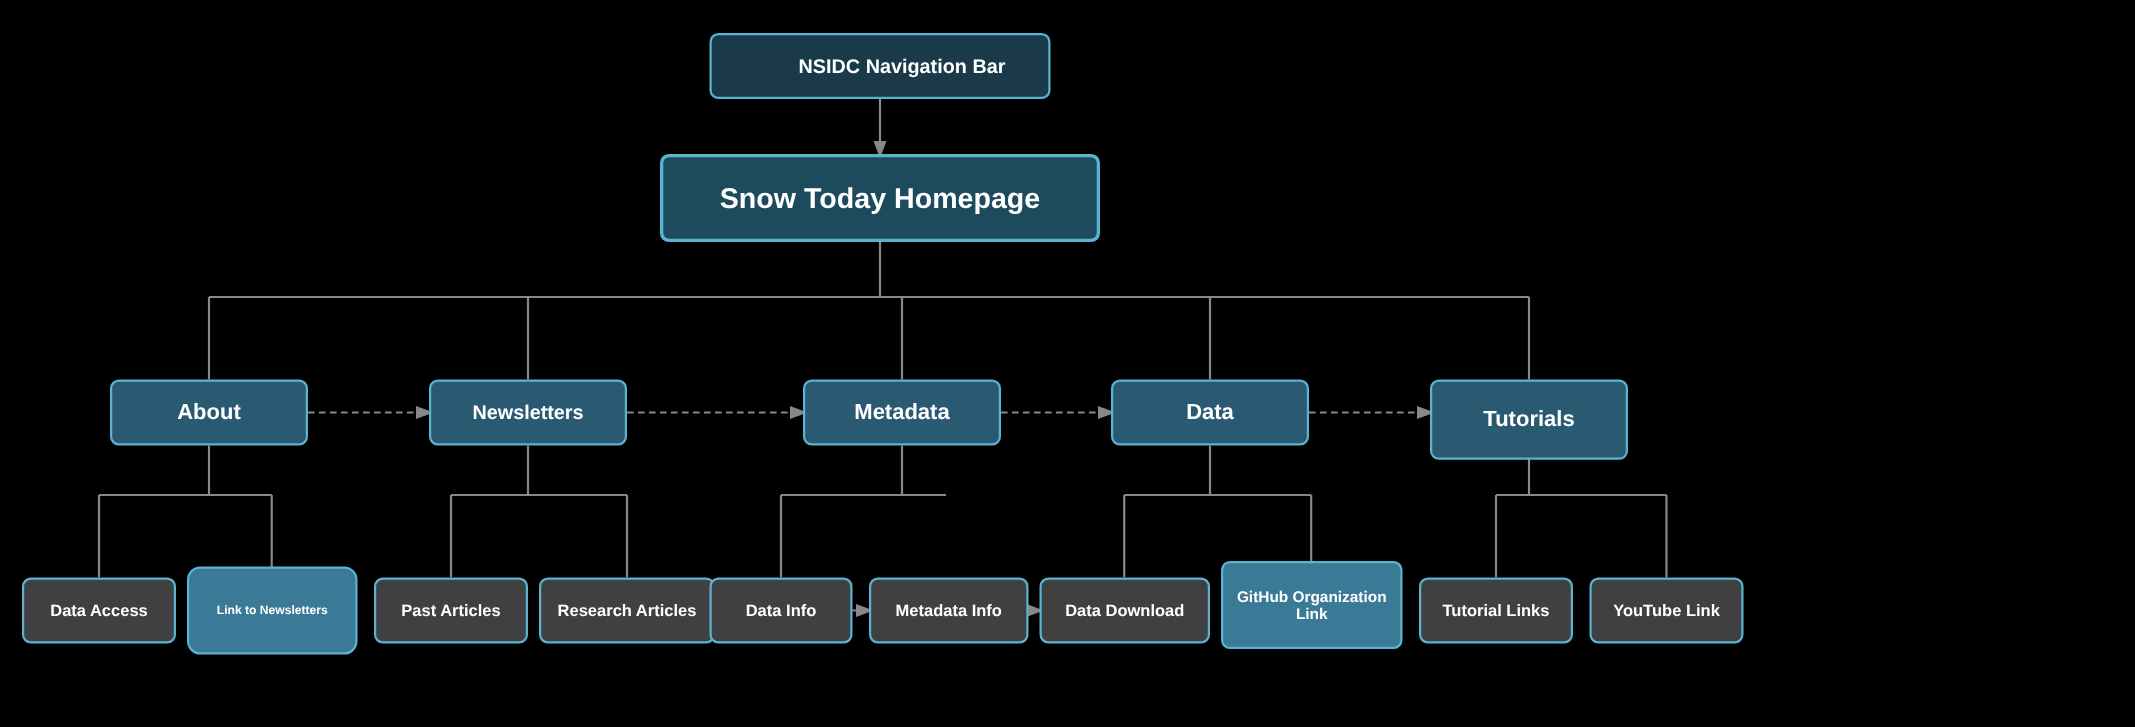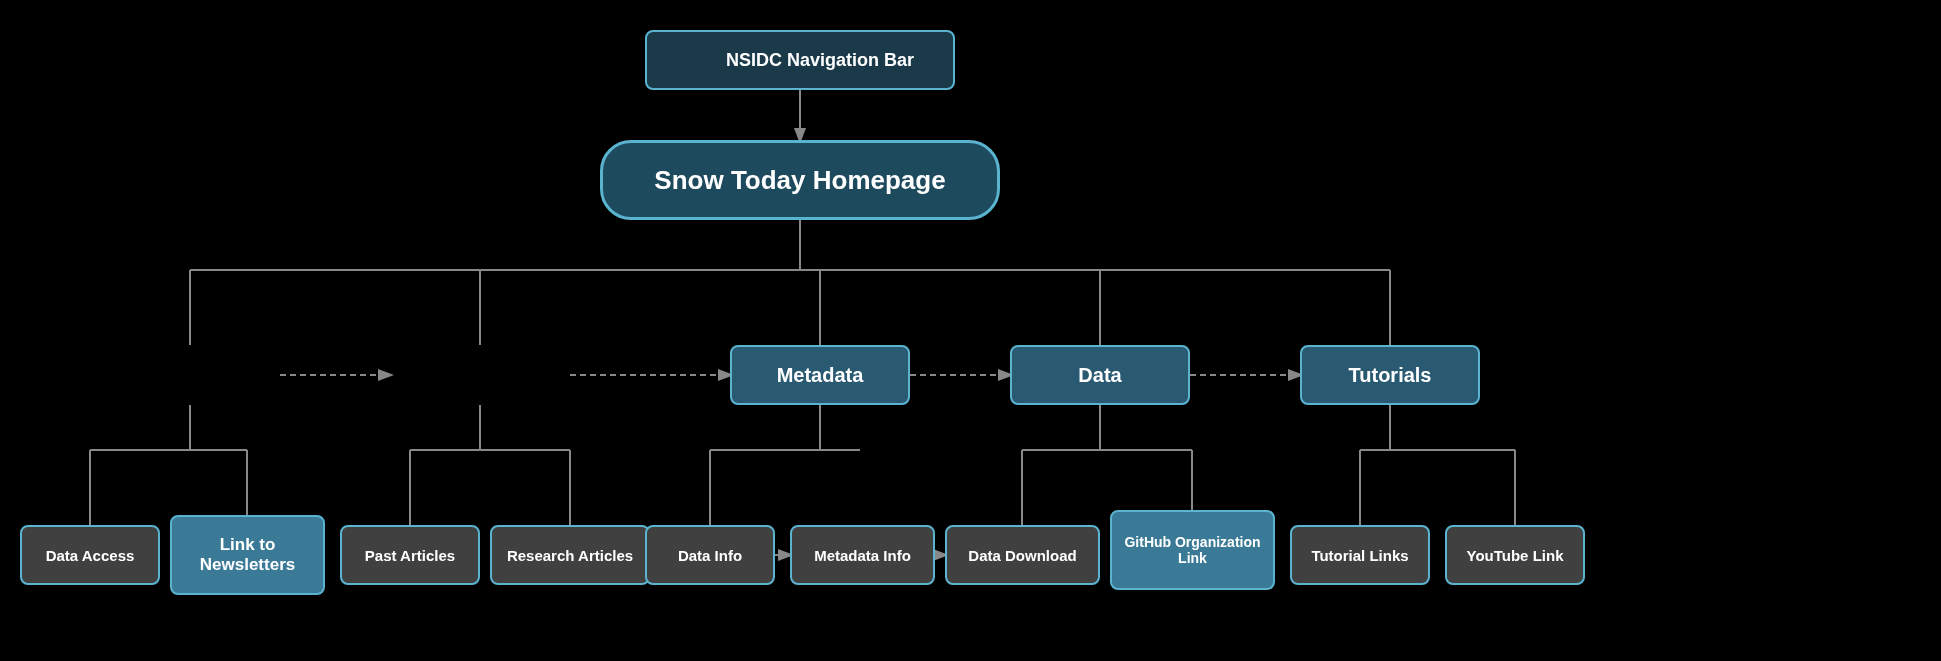--- a/index.html
+++ b/index.html
@@ -128,43 +128,49 @@
       <marker id="arrow-gray" markerWidth="8" markerHeight="8" refX="6" refY="3" orient="auto">
         <path d="M0,0 L0,6 L8,3 z" fill="#888"></path>
       </marker>
     </defs>
   </svg>
 
   <div class="node node-top" style="left:645px; top:30px; width:310px; height:60px; font-size:18px;">
     <span>NSIDC Navigation Bar</span>
   </div>
 
-  <div class="node node-main" style="left:600px; top:140px; width:400px; height:80px; font-size:26px;border-radius:31px;">
+  <div class="node node-main" style="left:600px; top:140px; width:400px; height:80px; font-size:26px;">
     <span>Snow Today Homepage</span>
   </div>
 
-
+  <div class="node node-mid" style="left:100px; top:345px; width:180px; height:60px; font-size:20px;">
+    <span>About</span>
+  </div>
+
+  <div class="node node-mid" style="left:390px; top:345px; width:180px; height:60px; font-size:18px;">
+    <span>Newsletters</span>
+  </div>
 
   <div class="node node-mid" style="left:730px; top:345px; width:180px; height:60px; font-size:20px;">
     <span>Metadata</span>
   </div>
 
   <div class="node node-mid" style="left:1010px; top:345px; width:180px; height:60px; font-size:20px;">
     <span>Data</span>
   </div>
 
-  <div class="node node-mid" style="left:1300px; top:345px; width:180px; height:60px; font-size:20px;">
+  <div class="node node-mid" style="left:1300px; top:345px; width:180px; height:73px; font-size:20px;">
     <span>Tutorials</span>
   </div>
 
   <div class="node node-leaf" style="left:20px; top:525px; width:140px; height:60px; font-size:15px;">
     <span>Data Access</span>
   </div>
 
-  <div class="node node-leaf-highlight" style="left:170px; top:515px; width:155px; height:80px; font-size:17px;">
+  <div class="node node-leaf-highlight" style="left:170px; top:515px; width:155px; height:80px; font-size:11px;border-radius:12px;">
     <span>Link to Newsletters</span>
   </div>
 
   <div class="node node-leaf" style="left:340px; top:525px; width:140px; height:60px; font-size:15px;">
     <span>Past Articles</span>
   </div>
 
   <div class="node node-leaf" style="left:490px; top:525px; width:160px; height:60px; font-size:15px;">
     <span>Research Articles</span>
   </div>

